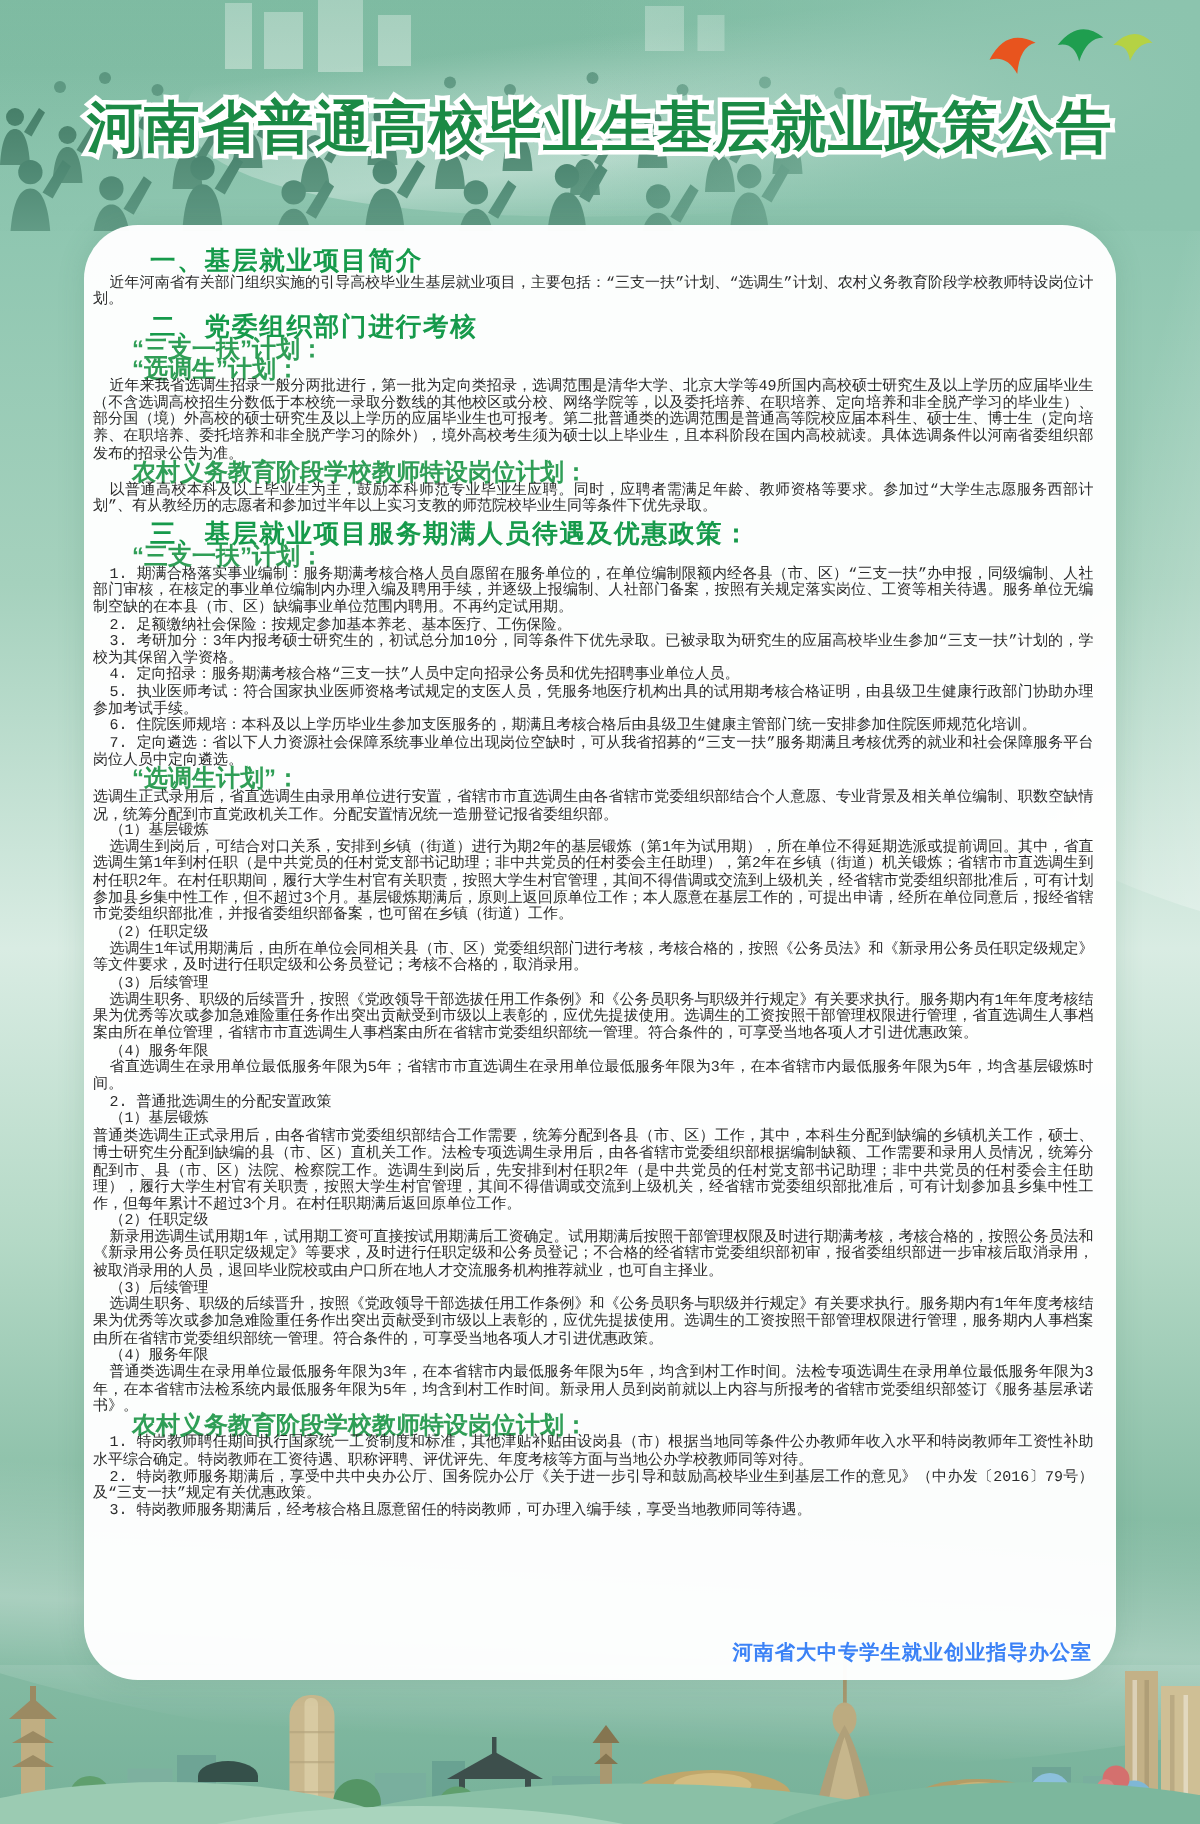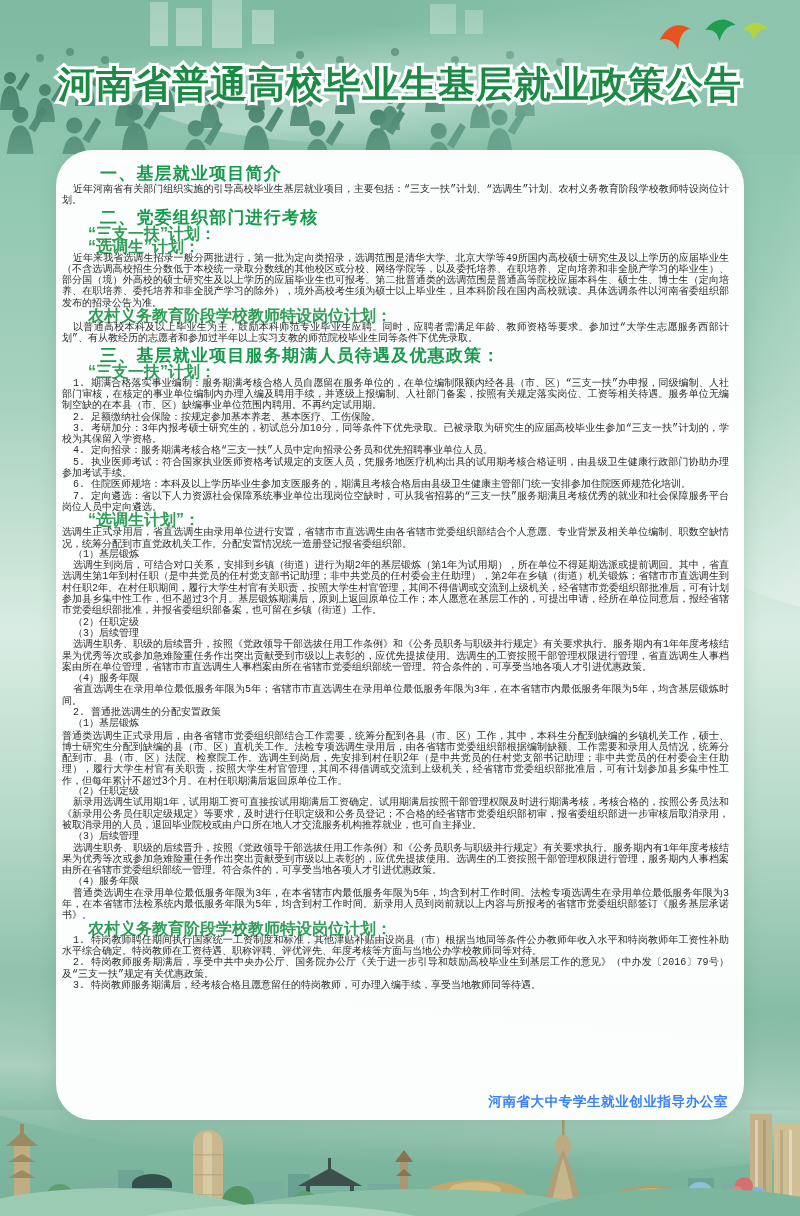--- a/index.html
+++ b/index.html
@@ -156,20 +156,21 @@
       <div class="blk-p">3. 考研加分：3年内报考硕士研究生的，初试总分加10分，同等条件下优先录取。已被录取为研究生的应届高校毕业生参加“三支一扶”计划的，学校为其保留入学资格。</div>
       <div class="blk-p">4. 定向招录：服务期满考核合格“三支一扶”人员中定向招录公务员和优先招聘事业单位人员。</div>
       <div class="blk-p">5. 执业医师考试：符合国家执业医师资格考试规定的支医人员，凭服务地医疗机构出具的试用期考核合格证明，由县级卫生健康行政部门协助办理参加考试手续。</div>
       <div class="blk-p">6. 住院医师规培：本科及以上学历毕业生参加支医服务的，期满且考核合格后由县级卫生健康主管部门统一安排参加住院医师规范化培训。</div>
       <div class="blk-p">7. 定向遴选：省以下人力资源社会保障系统事业单位出现岗位空缺时，可从我省招募的“三支一扶”服务期满且考核优秀的就业和社会保障服务平台岗位人员中定向遴选。</div>
       <div class="blk-sub">“选调生计划”：</div>
       <div class="blk-p0">选调生正式录用后，省直选调生由录用单位进行安置，省辖市市直选调生由各省辖市党委组织部结合个人意愿、专业背景及相关单位编制、职数空缺情况，统筹分配到市直党政机关工作。分配安置情况统一造册登记报省委组织部。</div>
       <div class="blk-p">（1）基层锻炼</div>
       <div class="blk-p">选调生到岗后，可结合对口关系，安排到乡镇（街道）进行为期2年的基层锻炼（第1年为试用期），所在单位不得延期选派或提前调回。其中，省直选调生第1年到村任职（是中共党员的任村党支部书记助理；非中共党员的任村委会主任助理），第2年在乡镇（街道）机关锻炼；省辖市市直选调生到村任职2年。在村任职期间，履行大学生村官有关职责，按照大学生村官管理，其间不得借调或交流到上级机关，经省辖市党委组织部批准后，可有计划参加县乡集中性工作，但不超过3个月。基层锻炼期满后，原则上返回原单位工作；本人愿意在基层工作的，可提出申请，经所在单位同意后，报经省辖市党委组织部批准，并报省委组织部备案，也可留在乡镇（街道）工作。</div>
       <div class="blk-p">（2）任职定级</div>
+      <div class="blk-p">选调生1年试用期满后，由所在单位会同相关县（市、区）党委组织部门进行考核，考核合格的，按照《公务员法》和《新录用公务员任职定级规定》等文件要求，及时进行任职定级和公务员登记；考核不合格的，取消录用。</div>
       <div class="blk-p">（3）后续管理</div>
       <div class="blk-p">选调生职务、职级的后续晋升，按照《党政领导干部选拔任用工作条例》和《公务员职务与职级并行规定》有关要求执行。服务期内有1年年度考核结果为优秀等次或参加急难险重任务作出突出贡献受到市级以上表彰的，应优先提拔使用。选调生的工资按照干部管理权限进行管理，省直选调生人事档案由所在单位管理，省辖市市直选调生人事档案由所在省辖市党委组织部统一管理。符合条件的，可享受当地各项人才引进优惠政策。</div>
       <div class="blk-p">（4）服务年限</div>
       <div class="blk-p">省直选调生在录用单位最低服务年限为5年；省辖市市直选调生在录用单位最低服务年限为3年，在本省辖市内最低服务年限为5年，均含基层锻炼时间。</div>
       <div class="blk-p">2. 普通批选调生的分配安置政策</div>
       <div class="blk-p">（1）基层锻炼</div>
       <div class="blk-p0">普通类选调生正式录用后，由各省辖市党委组织部结合工作需要，统筹分配到各县（市、区）工作，其中，本科生分配到缺编的乡镇机关工作，硕士、博士研究生分配到缺编的县（市、区）直机关工作。法检专项选调生录用后，由各省辖市党委组织部根据编制缺额、工作需要和录用人员情况，统筹分配到市、县（市、区）法院、检察院工作。选调生到岗后，先安排到村任职2年（是中共党员的任村党支部书记助理；非中共党员的任村委会主任助理），履行大学生村官有关职责，按照大学生村官管理，其间不得借调或交流到上级机关，经省辖市党委组织部批准后，可有计划参加县乡集中性工作，但每年累计不超过3个月。在村任职期满后返回原单位工作。</div>
       <div class="blk-p">（2）任职定级</div>
       <div class="blk-p">新录用选调生试用期1年，试用期工资可直接按试用期满后工资确定。试用期满后按照干部管理权限及时进行期满考核，考核合格的，按照公务员法和《新录用公务员任职定级规定》等要求，及时进行任职定级和公务员登记；不合格的经省辖市党委组织部初审，报省委组织部进一步审核后取消录用，被取消录用的人员，退回毕业院校或由户口所在地人才交流服务机构推荐就业，也可自主择业。</div>
       <div class="blk-p">（3）后续管理</div>

